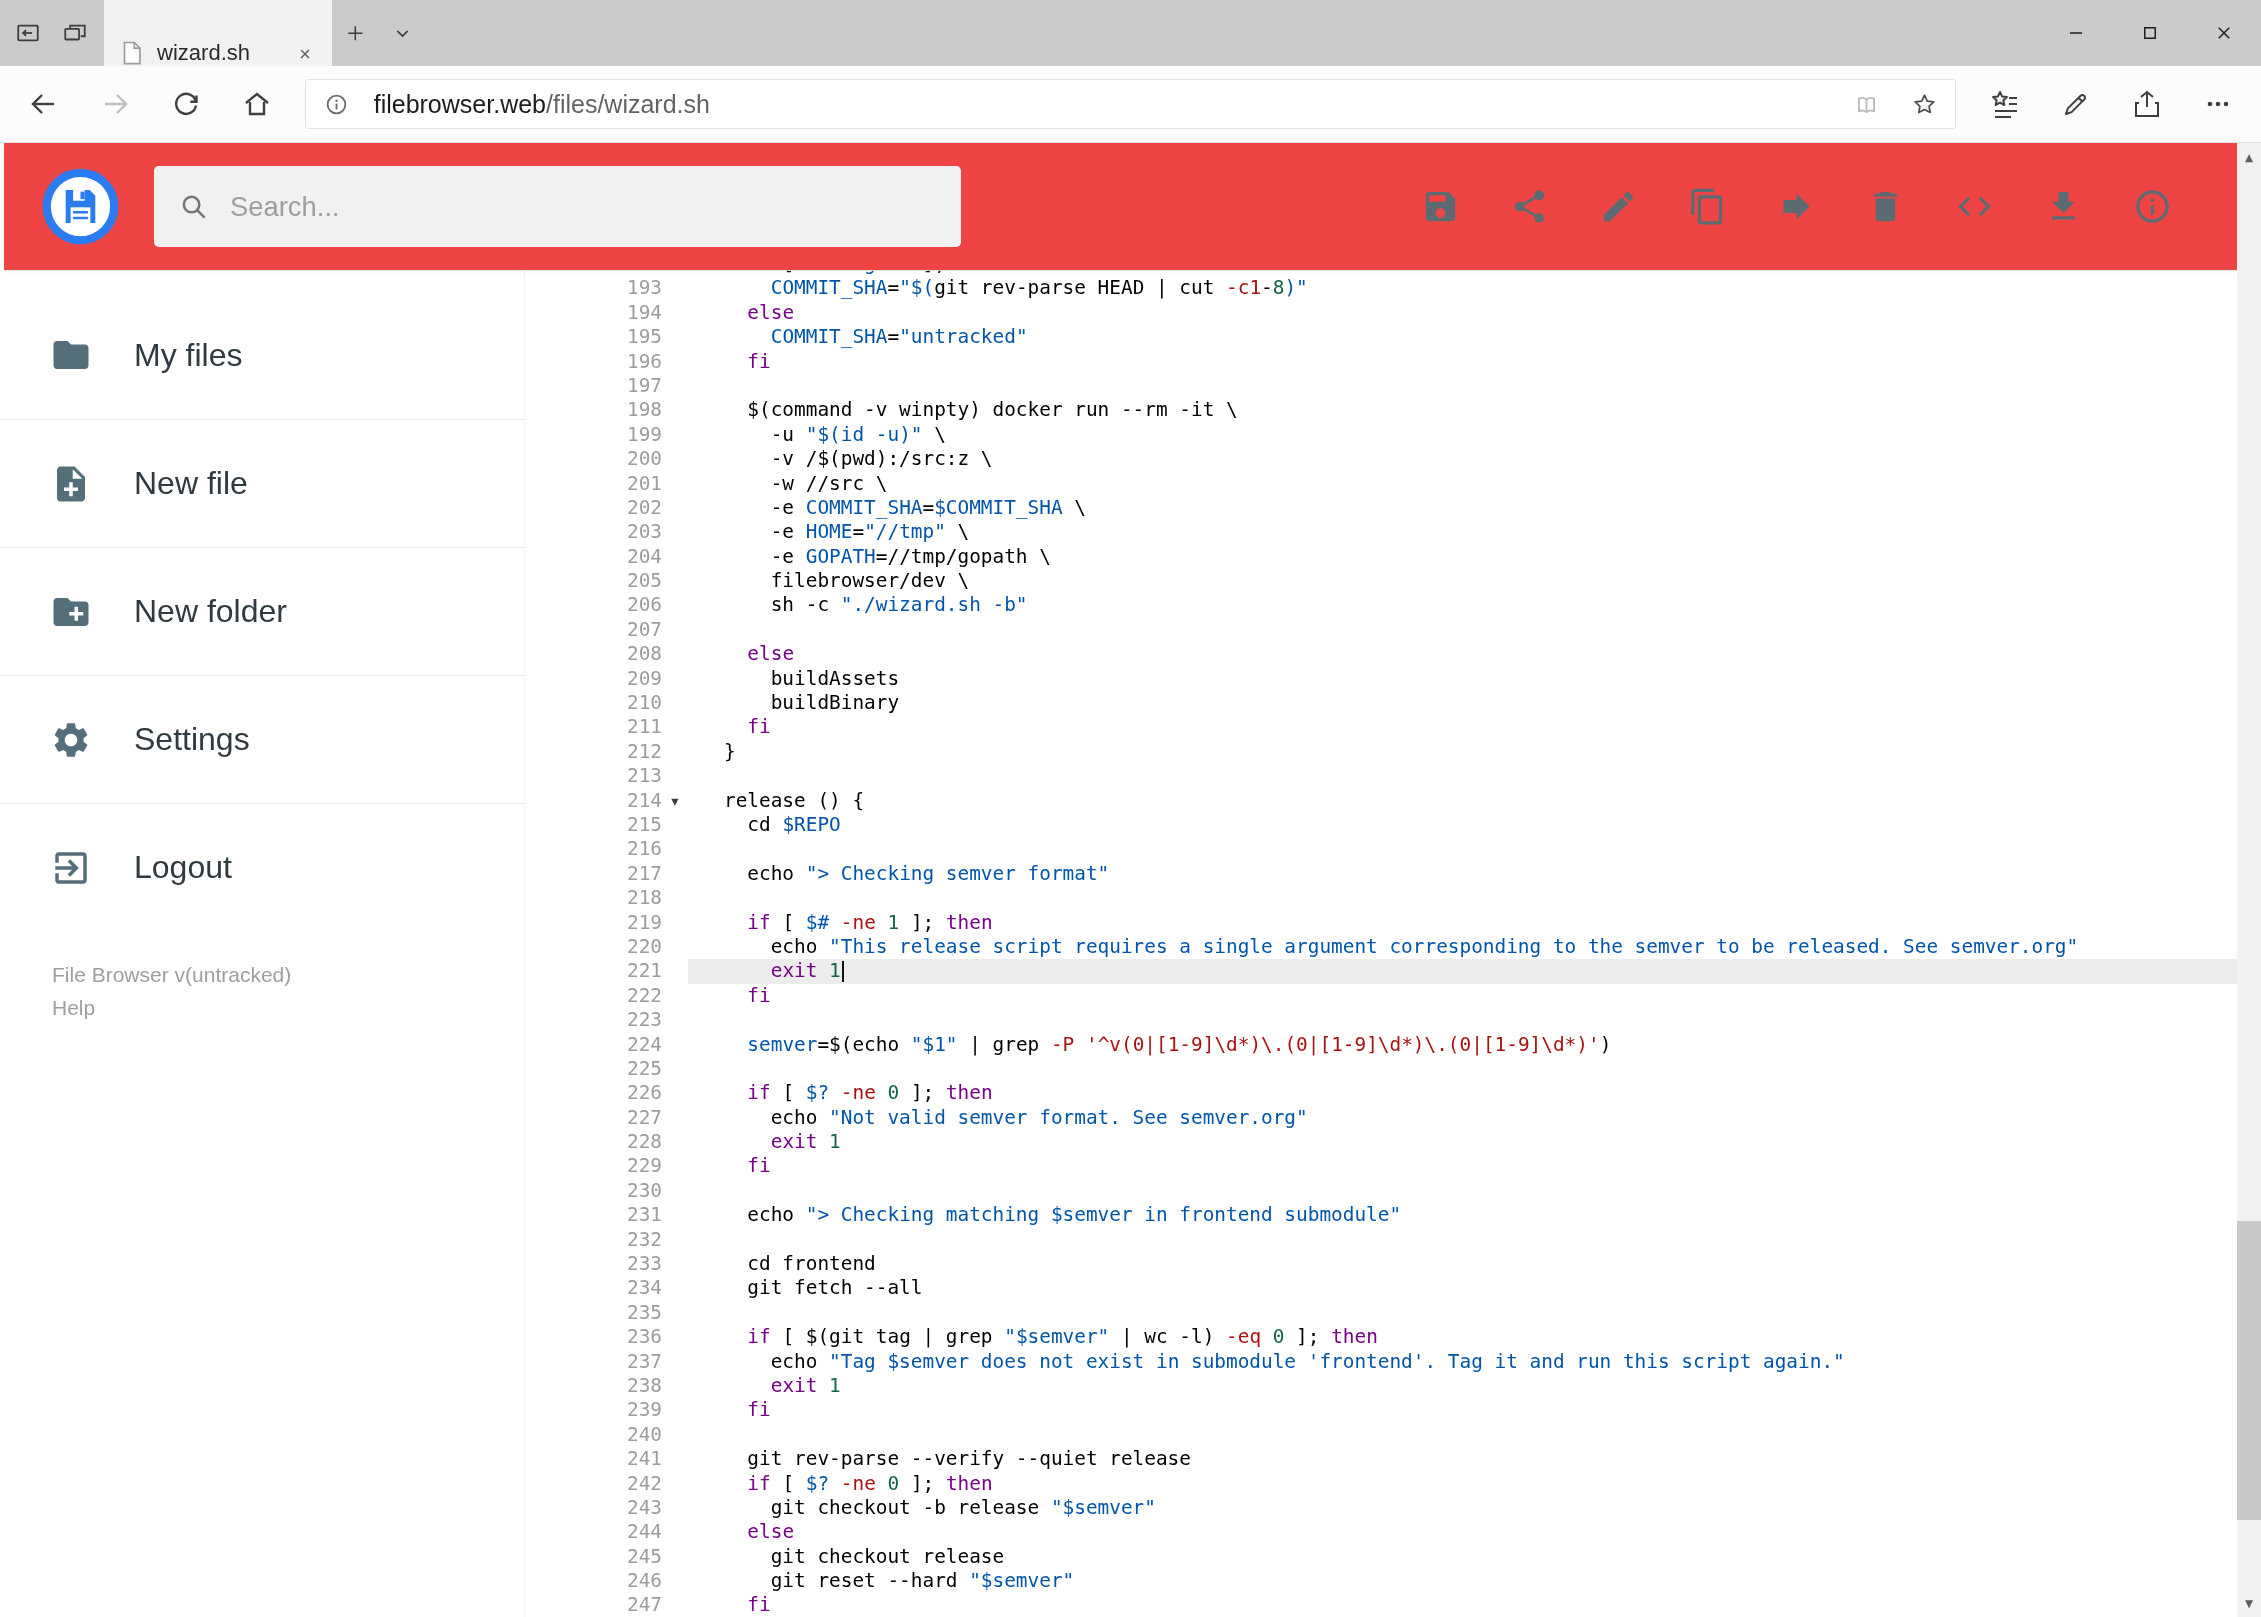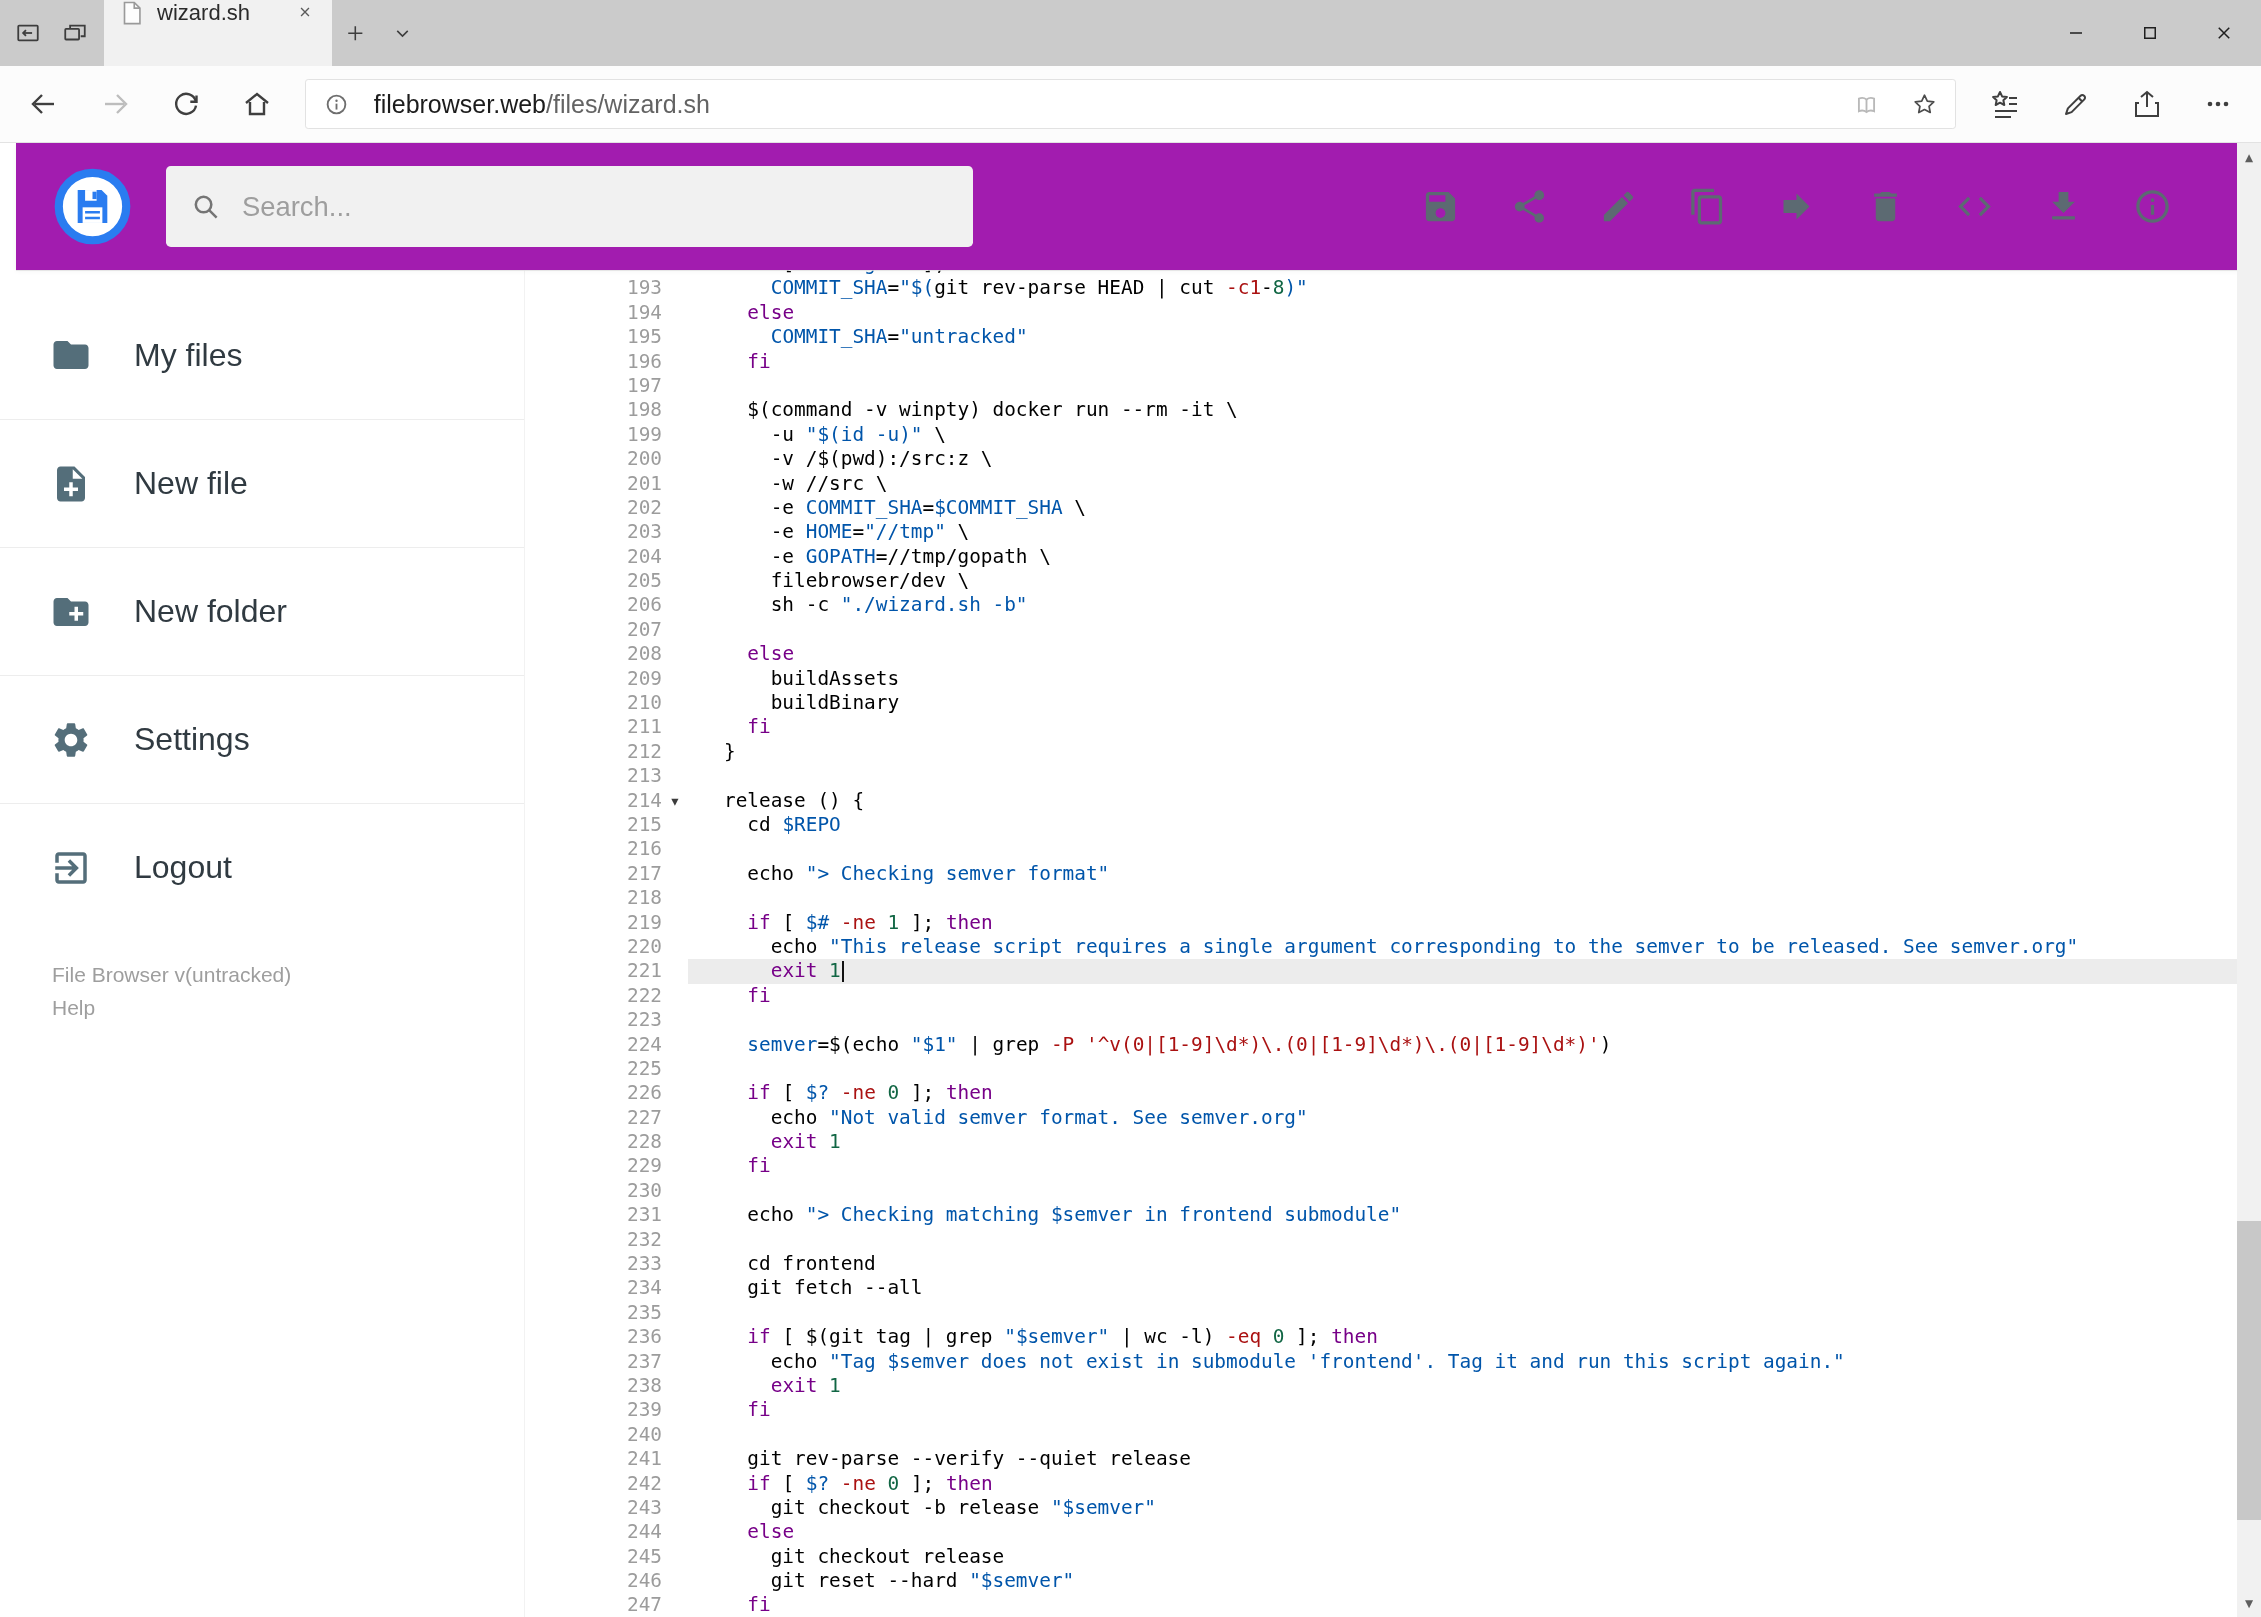--- a/index.html
+++ b/index.html
@@ -6,21 +6,21 @@
   html,body{width:2261px;height:1617px;overflow:hidden;background:#fff;
     font-family:"Liberation Sans",sans-serif;-webkit-font-smoothing:antialiased}
   .window{position:absolute;inset:0;overflow:hidden;background:#fff}
   svg{display:block}
 
   
   .tabstrip{position:absolute;top:0;left:0;right:0;height:66px;background:#cbcbcb;
     display:flex;align-items:stretch;padding-left:4.8px}
   .ts-btn{width:47px;display:flex;align-items:center;justify-content:center;color:#3d3d3d;cursor:default}
   .ts-btn svg{width:26px;height:26px}
-  .tab{width:228px;background:#f1f1f1;display:flex;align-items:flex-start;gap:13px;
+  .tab{width:228px;background:#f1f1f1;display:flex;align-items:flex-end;gap:13px;
     padding:0 14.5px;margin-left:4.8px}
   .tab-favicon{width:26px;height:26px;flex:0 0 auto}
   .tab-title{font-size:22px;color:#2b2b2b;flex:1;white-space:nowrap;overflow:hidden}
   .tab-close{width:24px;height:24px;color:#5a5a5a;flex:0 0 auto}
   .tab-close svg{width:18px;height:18px;margin:3.2px}
   .newtab svg{width:22.6px;height:22.6px}
   .chev svg{width:21px;height:21px}
   .spacer{flex:1 1 auto}
   .win-btn{width:74px;display:flex;align-items:center;justify-content:center;color:#1f1f1f}
   .win-btn svg{width:24px;height:24px}
@@ -35,21 +35,21 @@
     display:flex;align-items:center;margin:0 13px;padding:0 9.7px;gap:16px}
   .ab-icon{width:42px;height:42px;display:flex;align-items:center;justify-content:center;color:#6e6e6e}
   .ab-icon svg{width:27px;height:27px}
   .ab-icon.book{color:#b9b9b9}
   .ab-icon.star{color:#4c4c4c}
   .url{flex:1 1 auto;font-size:25px;white-space:nowrap;overflow:hidden}
   .url .domain{color:#1c1c1c}
   .url .path{color:#636363}
 
   
-  .appheader{position:absolute;top:143px;left:16px;right:0;height:127px;background:#a21caf;z-index:5;
+  .appheader{position:absolute;top:143px;left:4px;right:0;height:127px;background:#ef4444;z-index:5;
     display:flex;align-items:center;padding:0 37px;
     box-shadow:0 0.8px 0 #e2e2e2,0 2.4px 4.8px rgba(0,0,0,.05)}
   .logo{width:79px;height:79px;flex:0 0 auto}
   .searchbox{margin-left:34px;width:807px;height:81px;background:#f1f1f1;border-radius:4.8px;
     display:flex;align-items:center;padding:0 24px;gap:21px}
   .searchbox .s-icon{width:31px;height:31px;color:#757575}
   .search-ph{font-size:27.4px;color:#9e9e9e}
   .file-toolbar{margin-left:auto;display:flex;gap:50px;margin-right:52px}
   .tb-btn{width:39px;height:39px;color:#5c6a72;cursor:default}
   .tb-btn svg{width:39px;height:39px}

